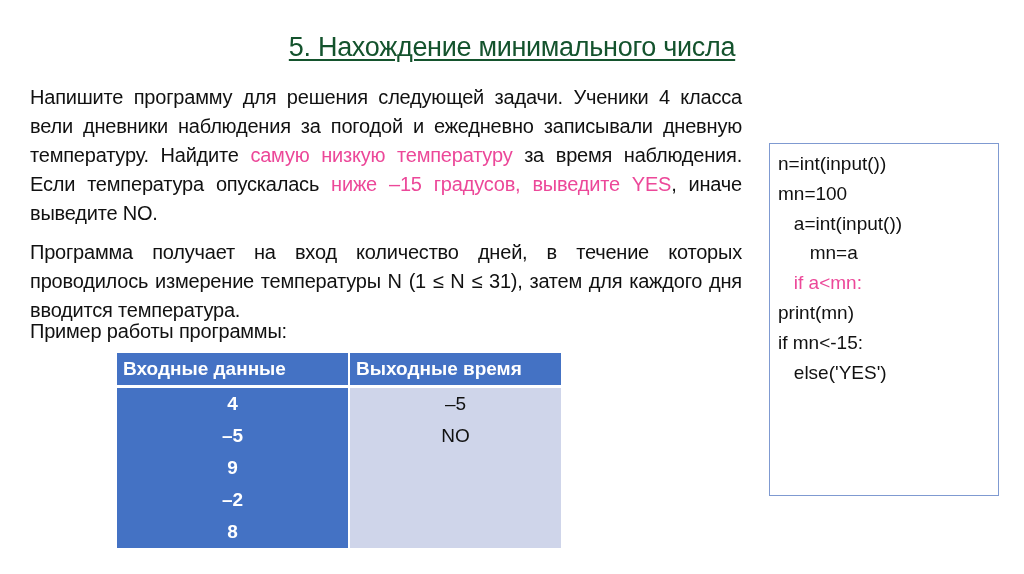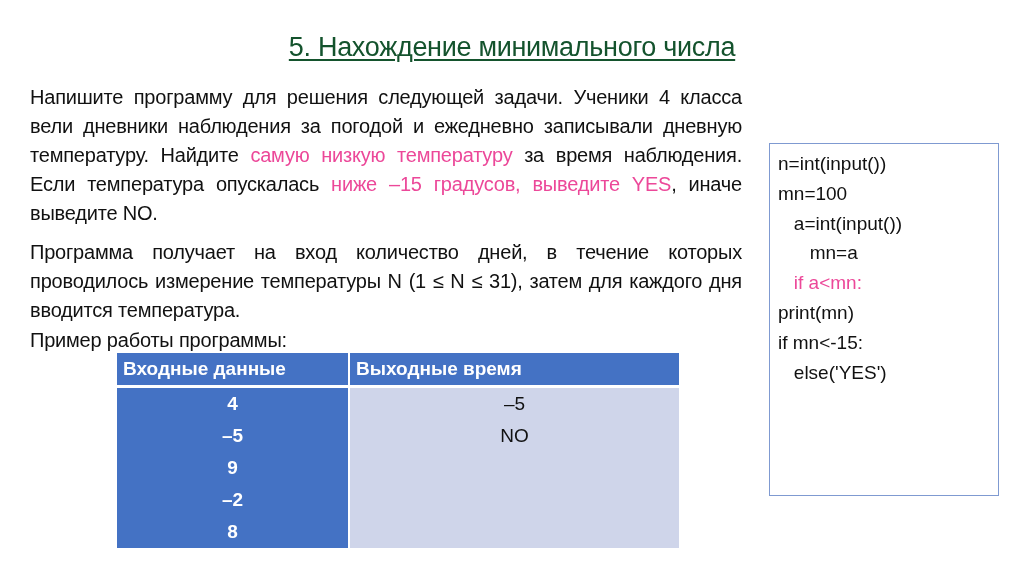--- a/index.html
+++ b/index.html
@@ -5,23 +5,23 @@
   html, body { margin: 0; padding: 0; }
   body { width: 1024px; height: 574px; background: #ffffff; position: relative; overflow: hidden;
          font-family: "Liberation Sans", "DejaVu Sans", sans-serif; color: #111; }
   .title { position: absolute; left: 0; width: 1024px; top: 32px; text-align: center;
            font-size: 27px; color: #14532d; text-decoration: underline; text-decoration-thickness: 2px;
            text-underline-offset: 3px; letter-spacing: -0.3px; }
   .para { position: absolute; left: 30px; width: 712px; font-size: 20px; line-height: 29px;
           text-align: justify; letter-spacing: -0.2px; margin: 0; }
   .p1 { top: 83px; }
   .p2 { top: 222px; margin-top: 16px; }
-  .p3 { top: 326px; }
+  .p3 { top: 317px; }
   .red { color: #ec4899; }
-  table.io { position: absolute; left: 117px; top: 353px; border-collapse: collapse; width: 562px; }
+  table.io { position: absolute; left: 117px; top: 353px; border-collapse: collapse; width: 444px; }
   table.io th { background: #4472c4; color: #fff; font-weight: bold; font-size: 19px;
                 text-align: left; padding: 3px 6px; height: 26px; border-right: 2px solid #fff;
                 border-bottom: 3px solid #fff; }
   table.io th:last-child { border-right: none; }
   table.io td { vertical-align: top; font-size: 19px; text-align: center; padding: 0; }
   td.in { background: #4472c4; color: #fff; font-weight: bold; width: 231px; border-right: 2px solid #fff; }
   td.out { background: #cfd5ea; color: #111; }
   .cellline { height: 32px; line-height: 32px; }
   .code { position: absolute; left: 769px; top: 143px; width: 230px; height: 353px;
           border: 1.5px solid #7f9ad1; box-sizing: border-box; padding: 5px 2px 0 8px; }

